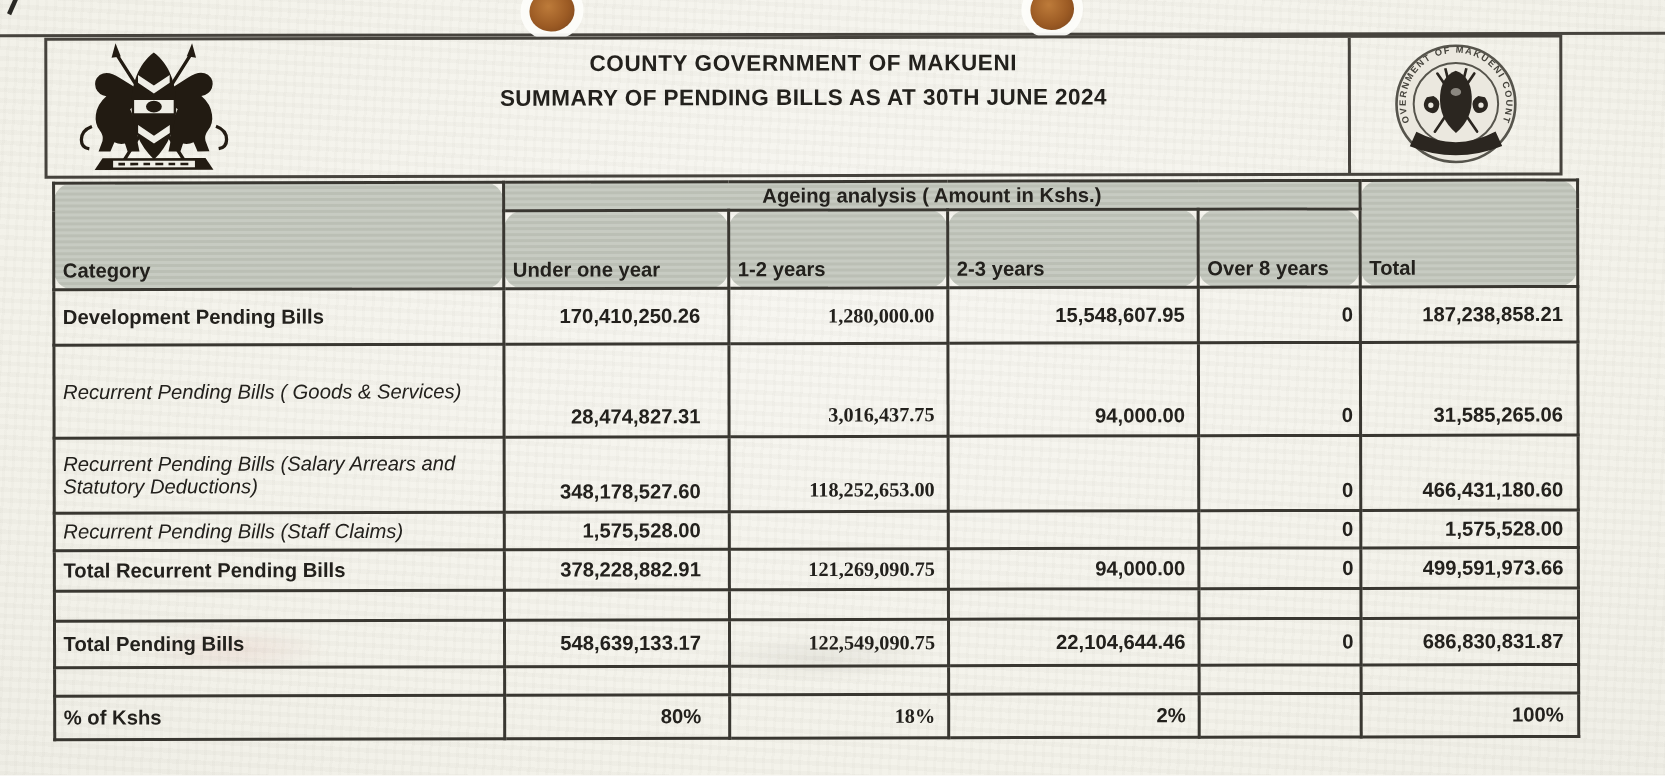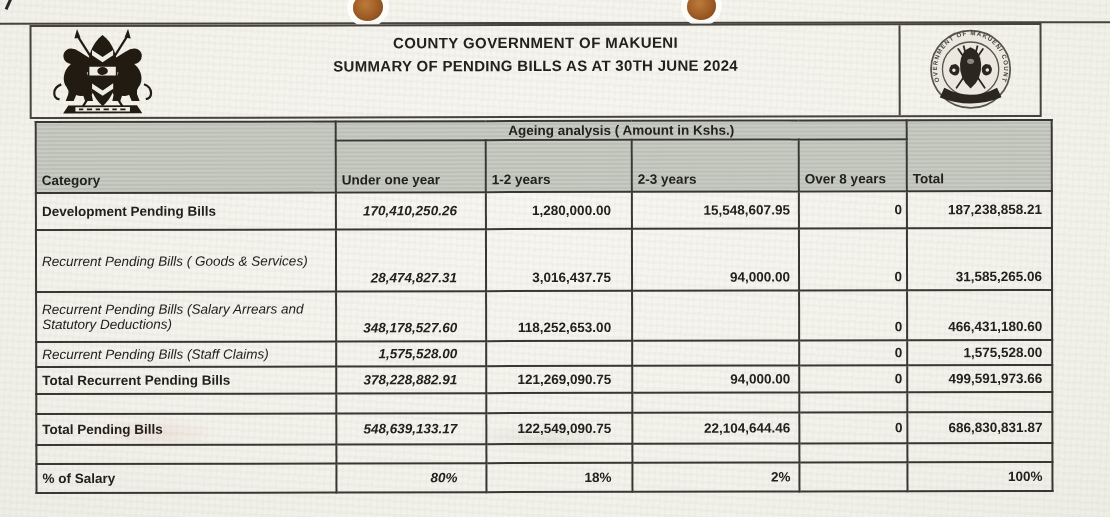--- a/index.html
+++ b/index.html
@@ -34,31 +34,31 @@
   .title2{font-size:15px;font-weight:700;letter-spacing:0.3px;}
   .coa{position:absolute;left:12px;top:1px;width:118px;height:88px;}
   .sealcell{position:absolute;right:0;top:0;height:100%;width:139px;border-left:2px solid #46433d;
         display:flex;align-items:center;justify-content:center;}
   .sealcell svg{width:100px;height:88px;}
 
   
   table.bills{position:absolute;left:35px;top:120px;width:1016px;border-collapse:collapse;table-layout:fixed;}
   table.bills td{border:2px solid #393731;font-size:13.5px;overflow:hidden;}
   td.hdr{background:#c3c7bd;background-image:repeating-linear-gradient(0deg, rgba(255,255,255,0.07) 0 2px, rgba(40,45,35,0.05) 2px 4px);
-        font-weight:700;vertical-align:bottom;padding:2px 4px 4px 5px;font-size:14px;}
+        font-weight:700;vertical-align:bottom;padding:2px 4px 4px 5px;font-size:14px;border-radius:13px;}
   td.ageing{background:#c3c7bd;background-image:repeating-linear-gradient(0deg, rgba(255,255,255,0.07) 0 2px, rgba(40,45,35,0.05) 2px 4px);
         font-weight:700;text-align:center;vertical-align:middle;padding:0;font-size:14px;}
   tr.hdr-band{height:19px;}
   tr.hdr-cols{height:52px;}
   td.cat{padding:2px 4px 2px 5px;vertical-align:middle;}
   td.lb-bold{font-weight:700;font-size:14.5px;}
   td.lb-italic{font-style:italic;font-weight:400;font-family:Liberation Sans, sans-serif;font-size:13.5px;}
   td.num{text-align:right;font-weight:700;vertical-align:middle;padding:2px 0;}
-  td.c2{padding-right:28px;font-style:italic;}
-  td.c3{padding-right:20px;}
+  td.c2{padding-right:18px;}
+  td.c3{padding-right:8px;font-family:Liberation Serif, serif;}
   td.c4{padding-right:8px;}
   td.c5{padding-right:4px;}
   td.c6{padding-right:9px;}
   tr.r1{height:37px;}
   tr.r2{height:62px;}  tr.r2 td.num{vertical-align:bottom;padding-bottom:5px;margin-left:20px;}
   tr.r3{height:50px;}  tr.r3 td.num{vertical-align:bottom;padding-bottom:5px;margin-left:36px;}
   tr.r4{height:25px;}
   tr.r5{height:27px;}
   tr.sp1{height:20px;}
   tr.r7{height:31px;}
@@ -235,21 +235,21 @@
       <tr class="sp2">
         <td class="cat"></td>
         <td class="num c2"></td>
         <td class="num c3"></td>
         <td class="num c4"></td>
         <td class="num c5"></td>
         <td class="num c6"></td>
       </tr>
 
       <tr class="r9">
-        <td class="cat lb-bold">% of Salary</td>
+        <td class="cat lb-bold">% of Kshs</td>
         <td class="num c2">80%</td>
         <td class="num c3">18%</td>
         <td class="num c4">2%</td>
         <td class="num c5"></td>
         <td class="num c6">100%</td>
       </tr>
     </tbody>
       </table>
   </div>
 </div>

